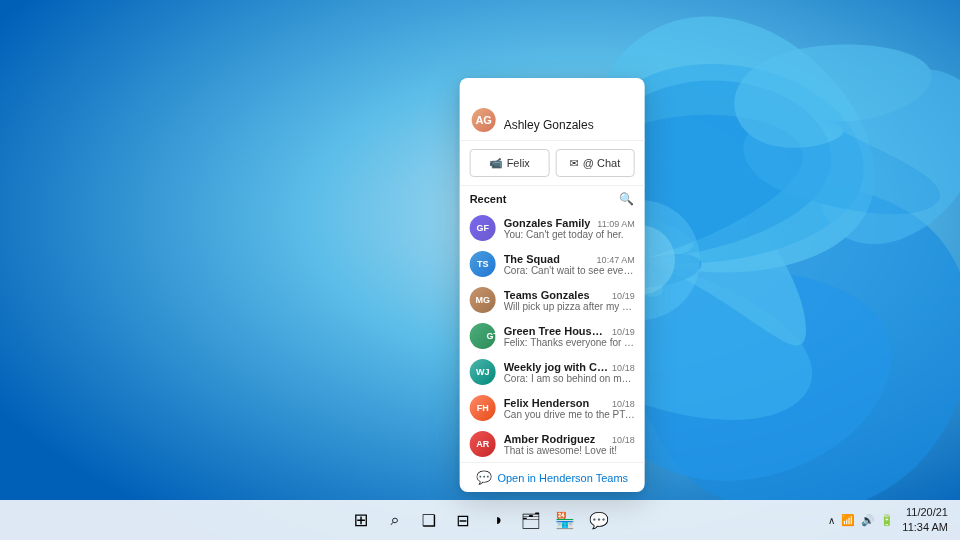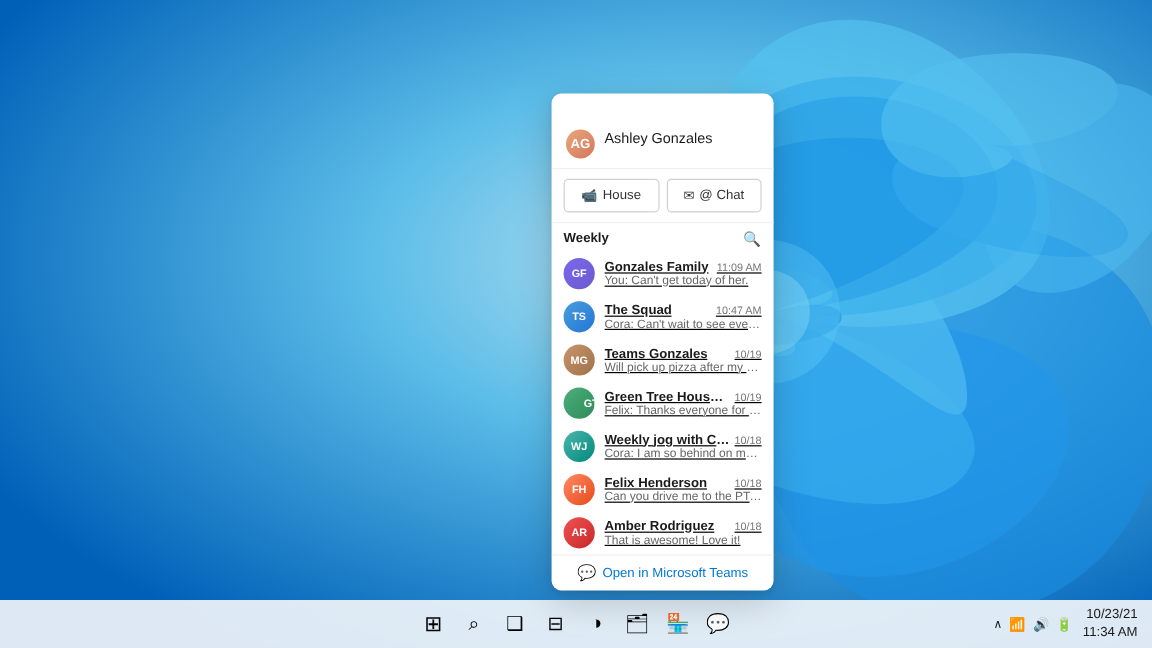--- a/index.html
+++ b/index.html
@@ -96,21 +96,21 @@
       width: 185px;
       background: white;
       border-radius: 8px;
       box-shadow: 0 8px 32px rgba(0,0,0,0.18), 0 2px 8px rgba(0,0,0,0.10);
       z-index: 200;
       overflow: hidden;
     }
 
     #popup-header {
       display: flex;
-      align-items: flex-start;
+      align-items: flex-end;
       gap: 8px;
       padding: 10px 12px 8px;
       border-bottom: 1px solid #f0f0f0;
       margin-top: 20px;
     }
 
     #popup-avatar {
       width: 24px;
       height: 24px;
       border-radius: 50%;
@@ -196,21 +196,20 @@
       align-items: center;
       justify-content: center;
       font-size: 9px;
       font-weight: bold;
       color: white;
     }
 
     .chat-content {
       flex: 1;
       min-width: 0;
-      text-decoration: underline;
     }
 
     .chat-top-row {
       display: flex;
       justify-content: space-between;
       align-items: baseline;
     }
 
     .chat-name {
       font-size: 11px;
@@ -310,31 +309,31 @@
   <div id="chat-popup">
 
     <div id="popup-header">
       <div id="popup-avatar">AG</div>
       <span id="popup-username">Ashley Gonzales</span>
     </div>
 
     <div id="action-buttons">
       <button class="action-btn">
         <span>📹</span>
-        <span>House</span>
+        <span>Felix</span>
       </button>
       <button class="action-btn">
         <span>✉</span>
         <span>@ Chat</span>
       </button>
     </div>
 
     <div id="recent-section">
       <div id="recent-header">
-        <span id="recent-label">Weekly</span>
+        <span id="recent-label">Recent</span>
         <span id="search-icon-btn">🔍</span>
       </div>
 
       <div id="chat-list">
           <div class="chat-item">
             <div class="chat-avatar av-purple">GF</div>
             <div class="chat-content">
               <div class="chat-top-row">
                 <span class="chat-name">Gonzales Family</span>
                 <span class="chat-time">11:09 AM</span>
@@ -400,21 +399,21 @@
                 <span class="chat-time">10/18</span>
               </div>
               <div class="chat-msg">That is awesome! Love it!</div>
             </div>
           </div>
         </div>
     </div>
 
     <div id="popup-footer">
       <span style="font-size:13px;">💬</span>
-      <span>Open in Microsoft Teams</span>
+      <span>Open in Henderson Teams</span>
     </div>
   </div>
 
   <div id="taskbar">
     <div id="taskbar-left"></div>
 
     <div id="taskbar-center">
 
     <div class="taskbar-icon" style="font-size: 18px;">⊞</div>
         <div class="taskbar-icon" style="font-size: 16px;">⌕</div>
@@ -427,19 +426,19 @@
       </div>
 
     <div id="taskbar-right">
       <div id="system-icons">
         <span style="font-size:10px;">∧</span>
         <span style="font-size:11px;">📶</span>
         <span style="font-size:11px;">🔊</span>
         <span style="font-size:11px;">🔋</span>
       </div>
       <div id="clock">
-        <div>10/23/21</div>
+        <div>11/20/21</div>
         <div>11:34 AM</div>
       </div>
     </div>
   </div>
 
 </div>
 
 </body></html>

